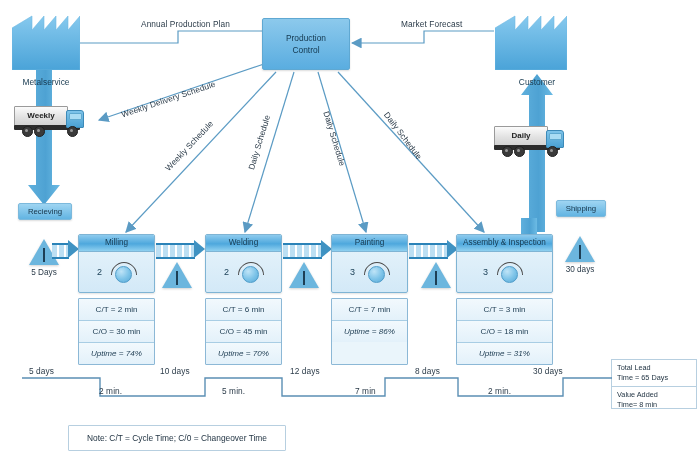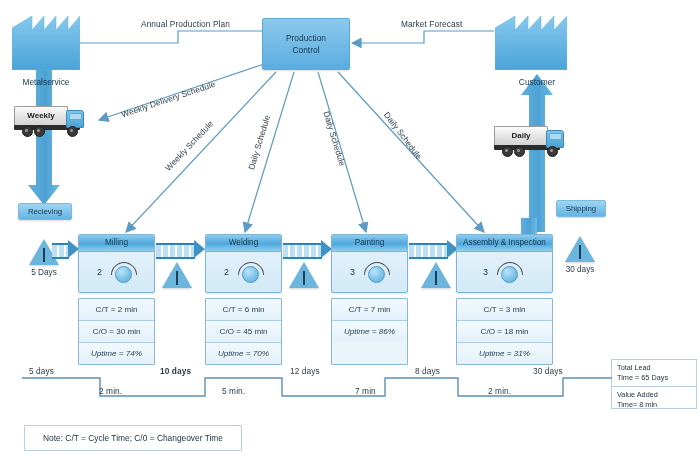--- a/index.html
+++ b/index.html
@@ -136,21 +136,21 @@
     position:absolute;top:22px;width:9px;height:9px;border-radius:50%;
     background:#3a3a3a;border:1.5px solid #1f1f1f;
   }
   .truck .wheel i{position:absolute;left:2px;top:2px;width:3px;height:3px;
     border-radius:50%;background:#9a9a9a;display:block;}
 
   
   .note{
     position:absolute;z-index:4;border:1px solid #b7cfe0;background:#ffffff;
     border-radius:1px;display:flex;align-items:center;justify-content:center;
-    font-size:8.4px;color:#243645;
+    font-size:8.4px;color:#243645;margin-left:44px;
   }
   
   .summary{position:absolute;z-index:4;border:1px solid #b7cfe0;background:#ffffff;}
   .summary .srow{
     padding:3px 5px;font-size:7.3px;line-height:1.35;color:#243645;
     border-bottom:1px solid #b7cfe0;
   }
   .summary .srow:last-child{border-bottom:none;}
   .summary .srow span{display:block;}
 
@@ -406,21 +406,21 @@
     <div class="row">C/O = 18 min</div>
     <div class="row">Uptime = 31%</div>
   </div>
 
   <svg class="layer front" viewBox="0 0 700 463">
     <path d="M22,378 L100,378 L100,396 L205,396 L205,378 L282,378 L282,396 L385,396
              L385,378 L458,378 L458,396 L563,396 L563,378 L612,378" fill="none" stroke="#5b8fb4" stroke-width="1.4"></path>
   </svg>
 
   <div class="lbl" style="left:29px;top:366px;">5 days</div>
-  <div class="lbl" style="left:160px;top:366px;font-weight:bold;">10 days</div>
+  <div class="lbl" style="left:160px;top:366px;">10 days</div>
   <div class="lbl" style="left:290px;top:366px;">12 days</div>
   <div class="lbl" style="left:415px;top:366px;">8 days</div>
   <div class="lbl" style="left:533px;top:366px;">30 days</div>
 
   <div class="lbl" style="left:99px;top:386px;">2 min.</div>
   <div class="lbl" style="left:222px;top:386px;">5 min.</div>
   <div class="lbl" style="left:355px;top:386px;">7 min</div>
   <div class="lbl" style="left:488px;top:386px;">2 min.</div>
 
   <div class="summary" style="left:611px;top:359px;width:84px;height:48px;">

